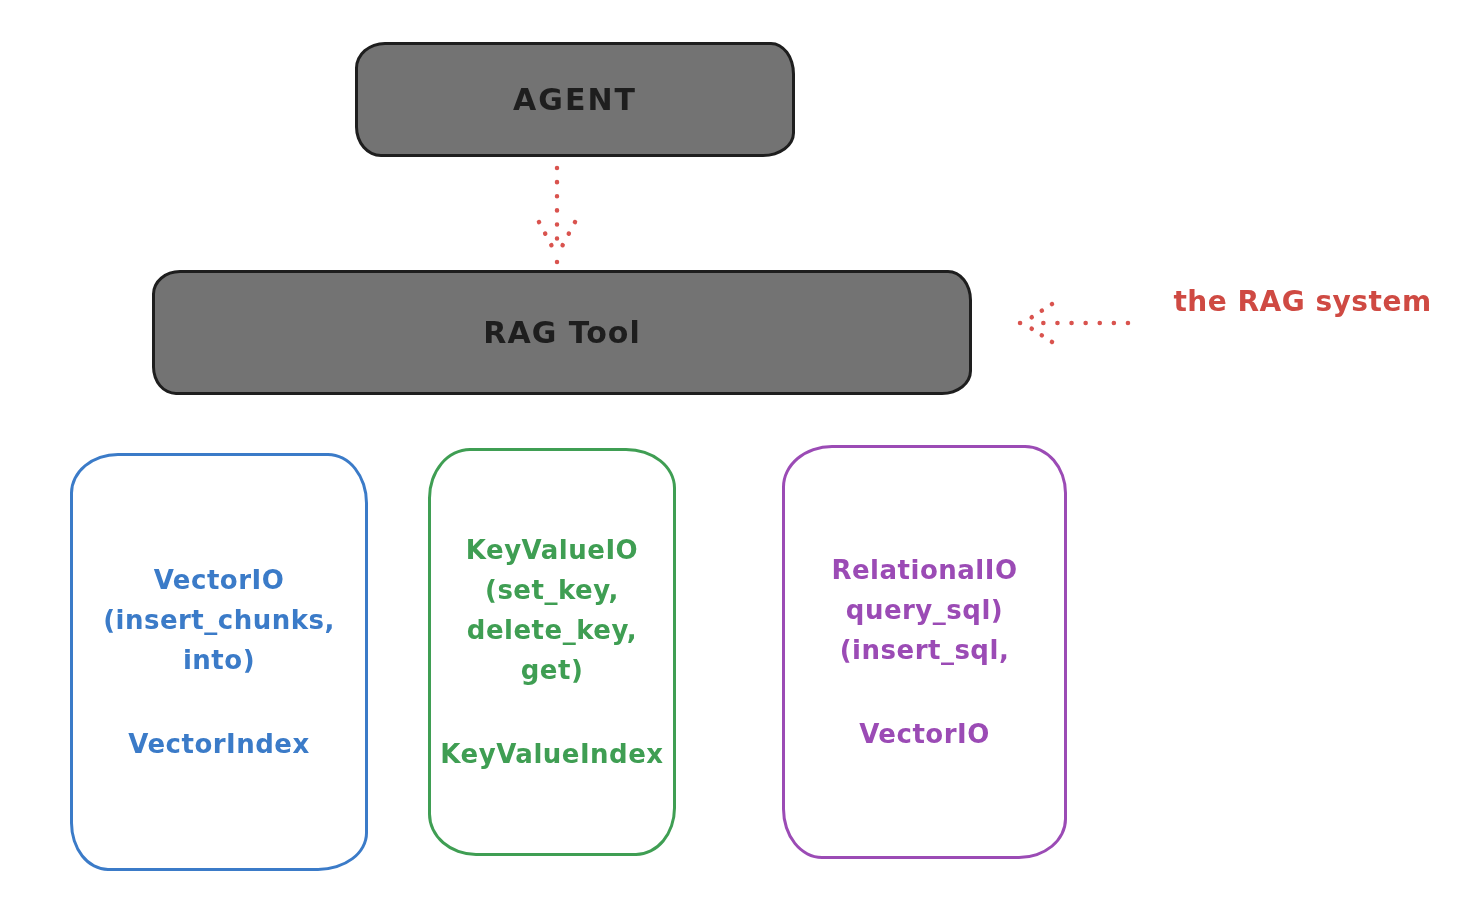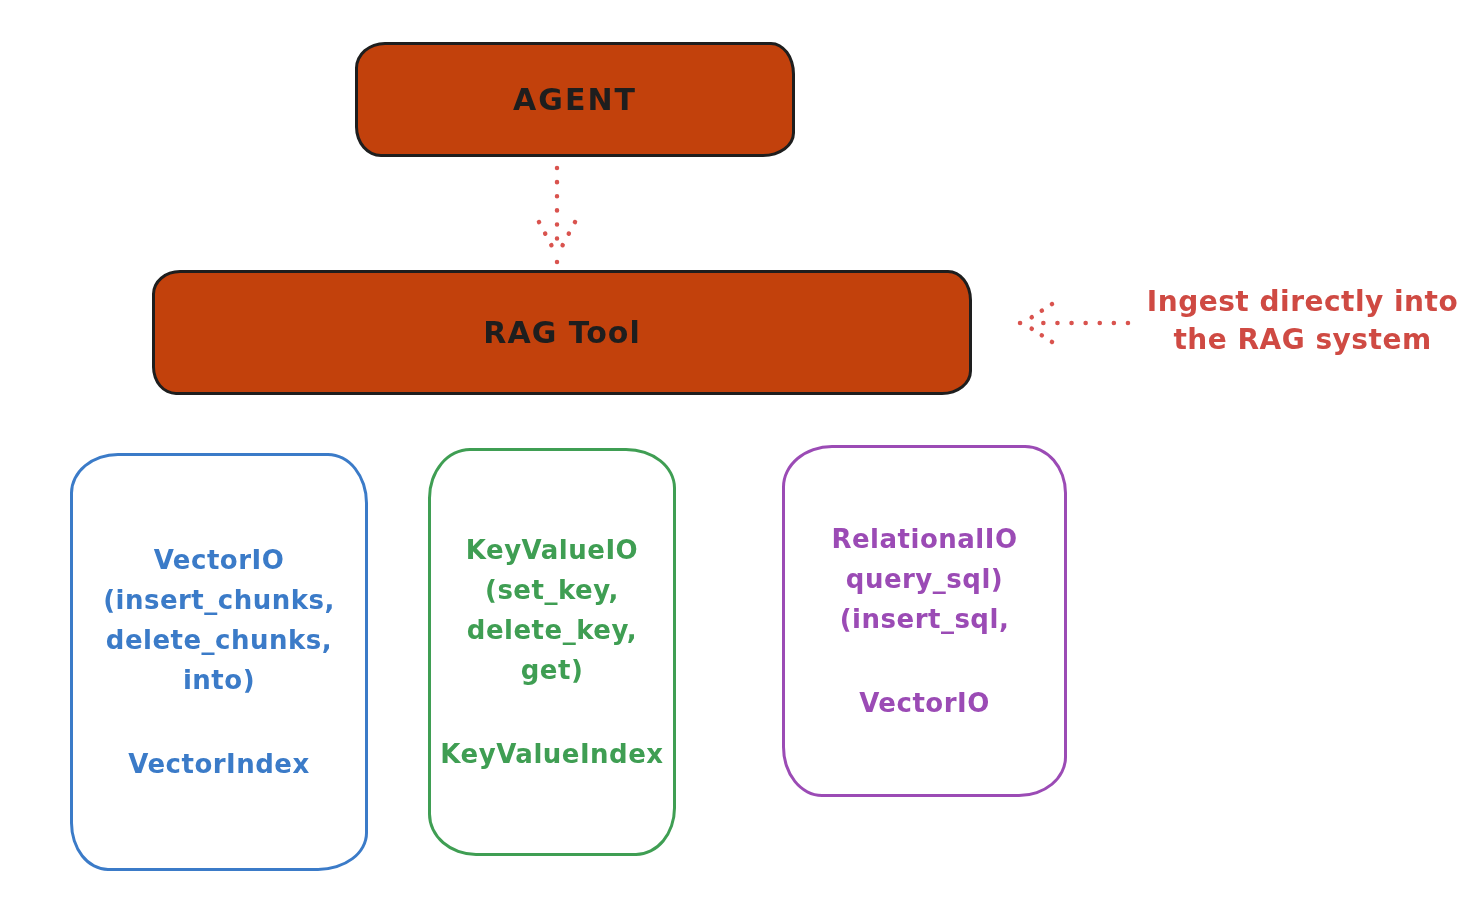--- a/index.html
+++ b/index.html
@@ -12,21 +12,21 @@
     position: relative;
     width: 1484px;
     height: 910px;
     background: #ffffff;
     overflow: hidden;
   }
   
   .node {
     position: absolute;
     border: 3.5px solid #1e1e1e;
-    background: #c2410c;
+    background: #737373;
     display: flex;
     align-items: center;
     justify-content: center;
     color: #1e1e1e;
     font-size: 30px;
     font-weight: 600;
     letter-spacing: 2px;
     box-sizing: border-box;
   }
   #agent-box {
@@ -64,21 +64,21 @@
     text-align: center;
   }
   #keyvalue-box {
     left: 428px; top: 448px;
     width: 248px; height: 408px;
     border-color: #3f9e53; color: #3f9e53;
     border-radius: 42px 50px 40px 48px / 50px 40px 48px 42px;
   }
   #relational-box {
     left: 782px; top: 445px;
-    width: 285px; height: 352px;
+    width: 285px; height: 414px;
     border-color: #9b4bb5; color: #9b4bb5;
     border-radius: 50px 42px 48px 40px / 42px 48px 40px 50px;
   }
   .index-name {
     margin-top: 44px;
   }
   
   #annotation {
     position: absolute;
     left: 1130px; top: 283px;
@@ -120,28 +120,26 @@
 
     <g stroke="#d9534e" stroke-width="4.5" stroke-linecap="round" fill="none">
       <path d="M1128,323 L1040,323" stroke-dasharray="0.1 14"></path>
       <path d="M1052,304 L1026,321" stroke-dasharray="0.1 12"></path>
       <path d="M1052,342 L1026,325" stroke-dasharray="0.1 12"></path>
       <path d="M1020,323 L1020.2,323" stroke-dasharray="0.1 12"></path>
     </g>
   </svg>
 
   <div id="annotation">
-    <div>Ingest directly into</div>
     <div>the RAG system</div>
   </div>
 
   <div class="backend" id="vector-box">
     <div>VectorIO</div>
     <div>(insert_chunks,</div>
-    <div>delete_chunks,</div>
     <div>into)</div>
     <div class="index-name">VectorIndex</div>
   </div>
 
   <div class="backend" id="keyvalue-box">
     <div>KeyValueIO</div>
     <div>(set_key,</div>
     <div>delete_key, get)</div>
     <div class="index-name">KeyValueIndex</div>
   </div>

